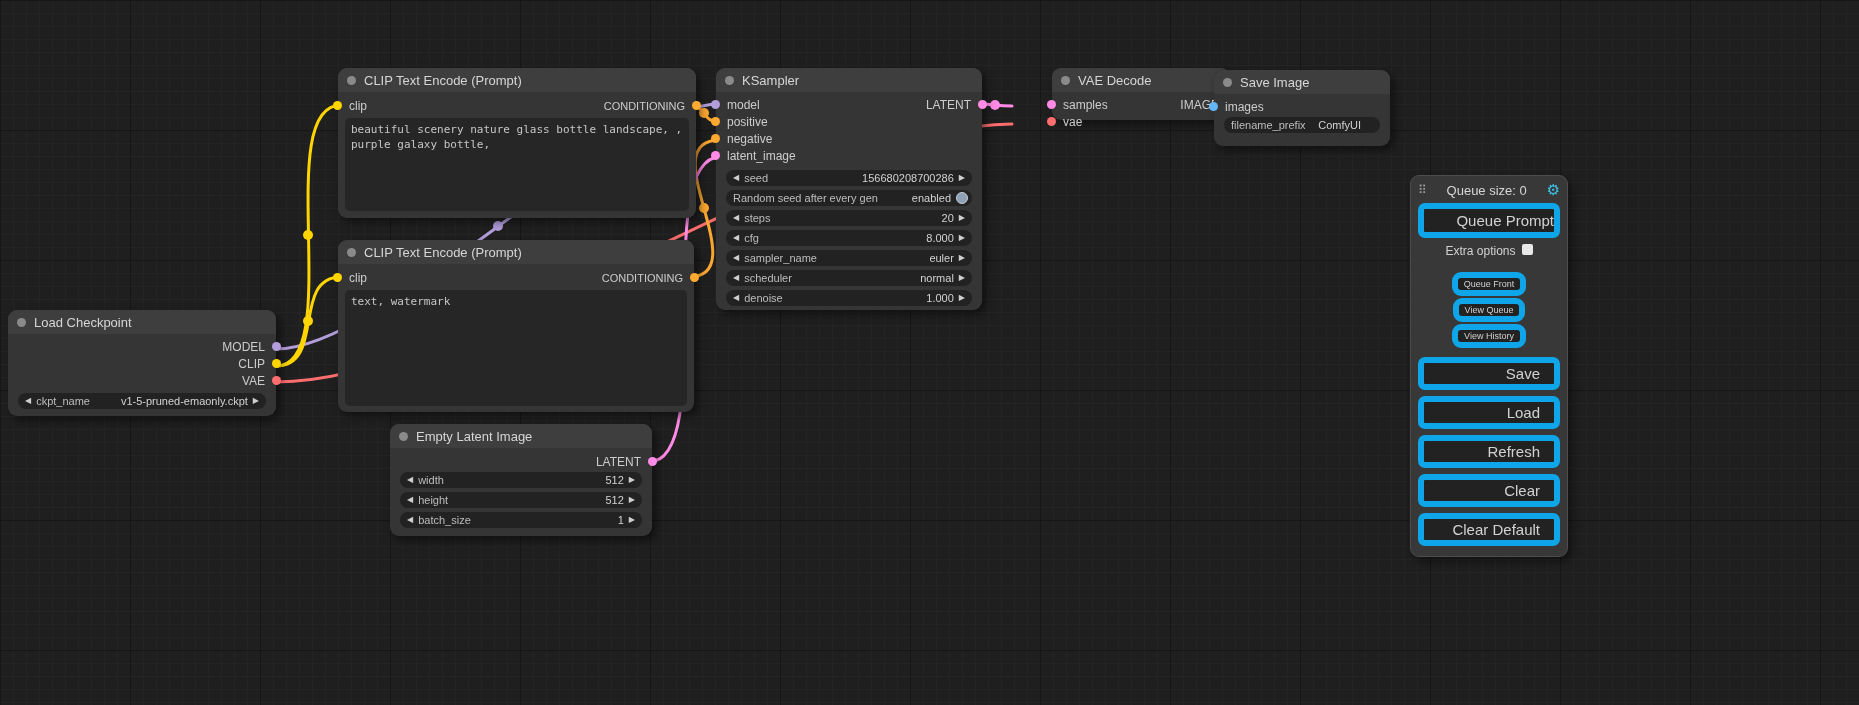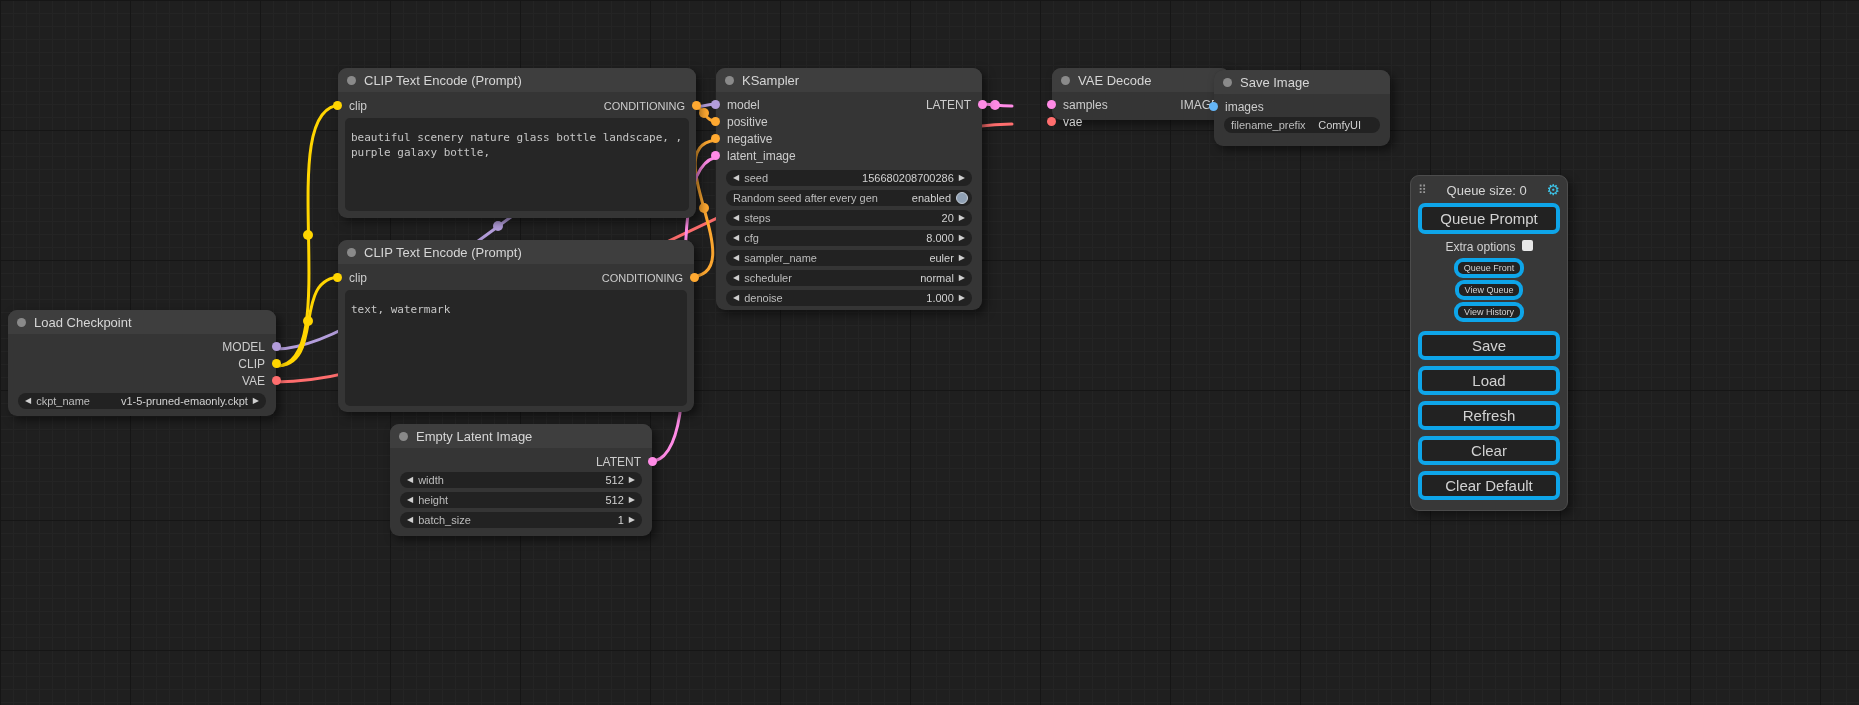--- a/index.html
+++ b/index.html
@@ -26,21 +26,21 @@
   }
   .collapse-dot{width:9px;height:9px;border-radius:50%;background:#8a8a8a;flex:0 0 auto;}
   .slotrow{display:flex;align-items:center;height:17px;padding:0 11px;font-size:12px;color:#cccccc;white-space:nowrap;}
   .slotrow .outlabel{margin-left:auto;text-align:right;}
   .rows-pad4{padding-top:4px;} .rows-pad5{padding-top:5px;}
   .dot{position:absolute;width:9px;height:9px;border-radius:50%;z-index:3;}
   .dot.in{left:-5px;} .dot.out{right:-5px;}
   .node-text{
     position:absolute;left:7px;right:7px;background:#262626;border-radius:5px;
     font-family:"DejaVu Sans Mono",monospace;font-size:11px;line-height:1.4;
-    color:#c6c6c6;padding:12px 6px;box-sizing:border-box;white-space:pre-wrap;overflow:hidden;
+    color:#c6c6c6;padding:4px 6px;box-sizing:border-box;white-space:pre-wrap;overflow:hidden;
   }
   .widget{
     display:flex;align-items:center;gap:5px;height:16px;background:#222;
     border-radius:9px;margin:2px 10px;padding:0 7px;font-size:11px;color:#bdbdbd;
     white-space:nowrap;overflow:hidden;
   }
   .widget .wvalue{margin-left:auto;color:#d2d2d2;}
   .widget .warrow{font-size:8px;color:#cfcfcf;flex:0 0 auto;line-height:1;}
   .toggle-knob{width:12px;height:12px;border-radius:50%;flex:0 0 auto;margin-right:-3px;border:1px solid #c3ccd6;box-sizing:border-box;}
   
@@ -48,28 +48,28 @@
     position:absolute;left:1410px;top:175px;width:158px;z-index:4;
     background:#383838;border:1px solid #4c4c4c;border-radius:9px;
     box-shadow:4px 4px 10px rgba(0,0,0,.45);
     padding:5px 7px 10px;box-sizing:border-box;color:#d2d2d2;
   }
   .qhead{display:flex;align-items:center;font-size:13px;margin-bottom:4px;}
   .drag-handle{color:#9a9a9a;font-size:12px;}
   .qsize{flex:1;text-align:center;color:#d6d6d6;}
   .gear{font-size:15px;cursor:pointer;}
   .btn{
-    display:block;width:100%;background:#222;border:4px solid #0ea5e9;border-radius:7px;
-    color:#d2d2d2;text-align:center;box-sizing:border-box;cursor:pointer;
+    display:block;width:100%;background:#222;border:6px solid #0ea5e9;border-radius:7px;
+    color:#d2d2d2;text-align:right;box-sizing:border-box;cursor:pointer;
     font-family:"Liberation Sans",sans-serif;
   }
   .btn.big{font-size:15px;padding:3px 0;margin:3px 0 6px;}
   .btn.med{font-size:15px;padding:2px 14px;margin:6px 0 0;}
   .btn.small{display:inline-block;width:auto;font-size:9px;padding:1px 6px;border-radius:9px;margin:1px;}
-  .extra-row{display:flex;align-items:flex-start;justify-content:center;gap:6px;font-size:12px;margin:4px 0 3px;}
+  .extra-row{display:flex;align-items:flex-start;justify-content:center;gap:6px;font-size:12px;margin:4px 0 13px;}
   .checkbox{width:11px;height:11px;background:#e8e8e8;border-radius:2px;display:inline-block;}
   .small-row{text-align:center;}
   .btn-stack{margin-top:8px;}
 </style>
 </head>
 <body>
 
 <div id="canvas">
 
   <svg class="wires" width="1859" height="705">

